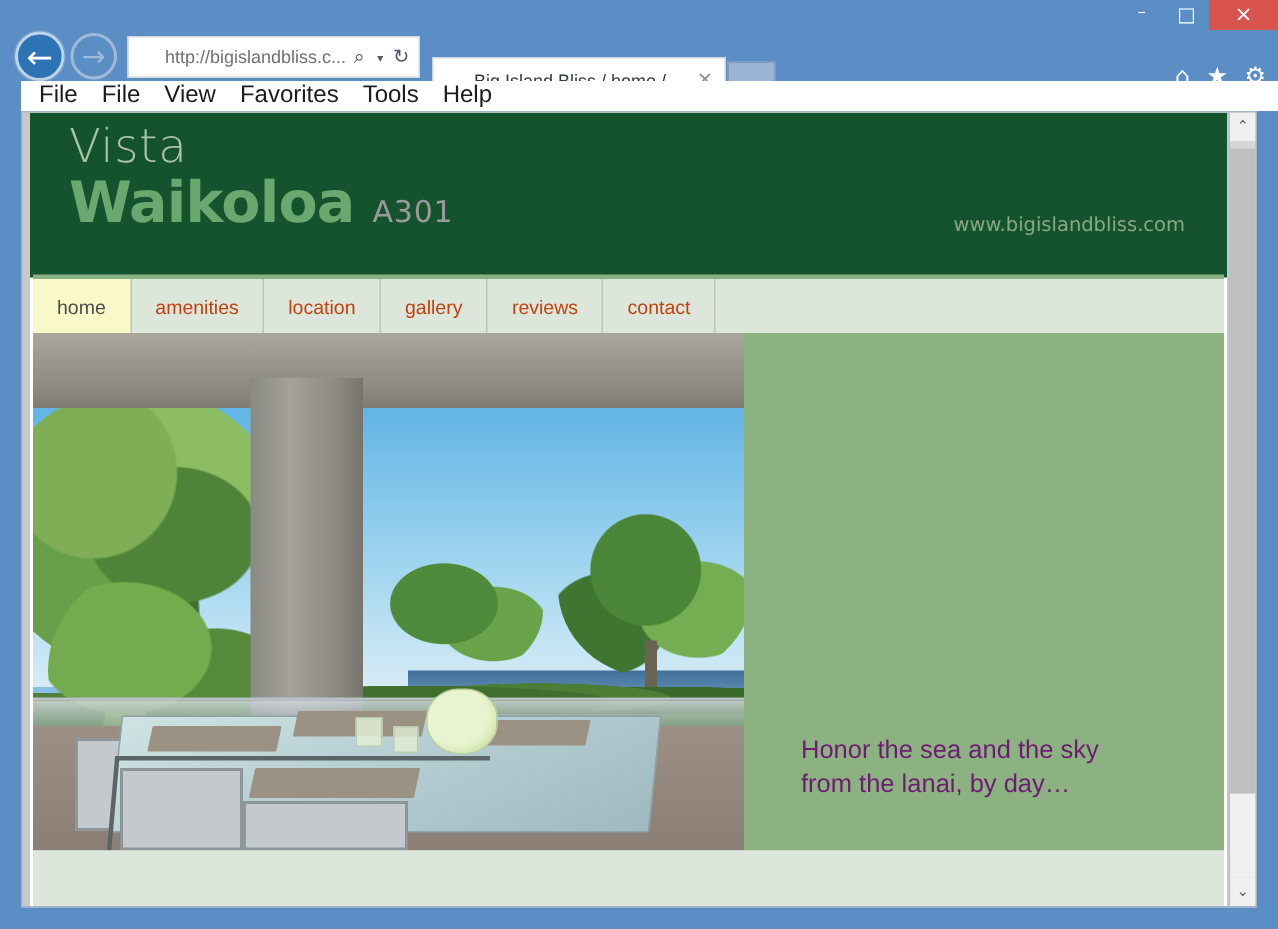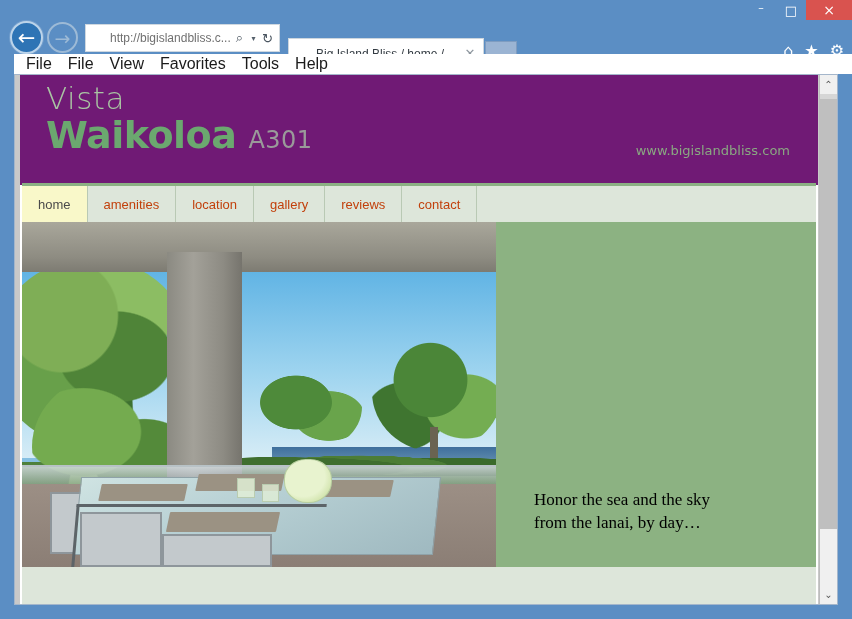--- a/index.html
+++ b/index.html
@@ -141,36 +141,36 @@
     position: absolute; left: 5px; top: 0;
     width: 798px; height: 531px;
     background: #ffffff;
     overflow: hidden;
   }
 
   
   #site-header {
     position: absolute; left: 0; top: 0;
     width: 798px; height: 110px;
-    background: #701a75;
+    background: #14532d;
   }
   #logo { position: absolute; left: 26px; top: 8px; }
   #logo-vista {
     font-size: 31px; color: #a9c5a3; letter-spacing: .5px;
     font-family: "DejaVu Sans", sans-serif; font-weight: 300;
     line-height: 1; margin-bottom: 2px;
   }
   #logo-line2 { display: flex; align-items: baseline; }
   #logo-waikoloa {
     font-size: 38px; color: #6ba86f; font-weight: bold;
     font-family: "DejaVu Sans", sans-serif; line-height: 1;
     letter-spacing: -0.5px;
   }
   #logo-unit {
-    font-size: 24px; color: #9a9a9a; margin-left: 12px;
+    font-size: 20px; color: #9a9a9a; margin-left: 12px;
     font-family: "DejaVu Sans", sans-serif; letter-spacing: .5px;
   }
   #site-url {
     position: absolute; right: 28px; top: 68px;
     font-size: 13px; color: #8aa882;
     font-family: "DejaVu Sans", sans-serif;
   }
   #header-rule {
     position: absolute; left: 2px; top: 108px;
     width: 794px; height: 3px; background: #8bb083;
@@ -333,22 +333,22 @@
   }
 
   
   #greenpanel {
     position: absolute; left: 474px; top: 0;
     width: 320px; height: 345px;
     background: #8cb282;
   }
   #tagline {
     position: absolute; left: 38px; bottom: 32px;
-    color: #000000; font-size: 17px; line-height: 1.35;
-    font-family: Liberation Serif, serif; font-weight: 300;
+    color: #701a75; font-size: 17px; line-height: 1.35;
+    font-family: Liberation Sans, sans-serif; font-weight: 300;
   }
   #tagline .tl2 { display: block; }
 
   
   #footband {
     position: absolute; left: 2px; top: 492px;
     width: 794px; height: 39px;
     background: #dde6da;
   }
 

